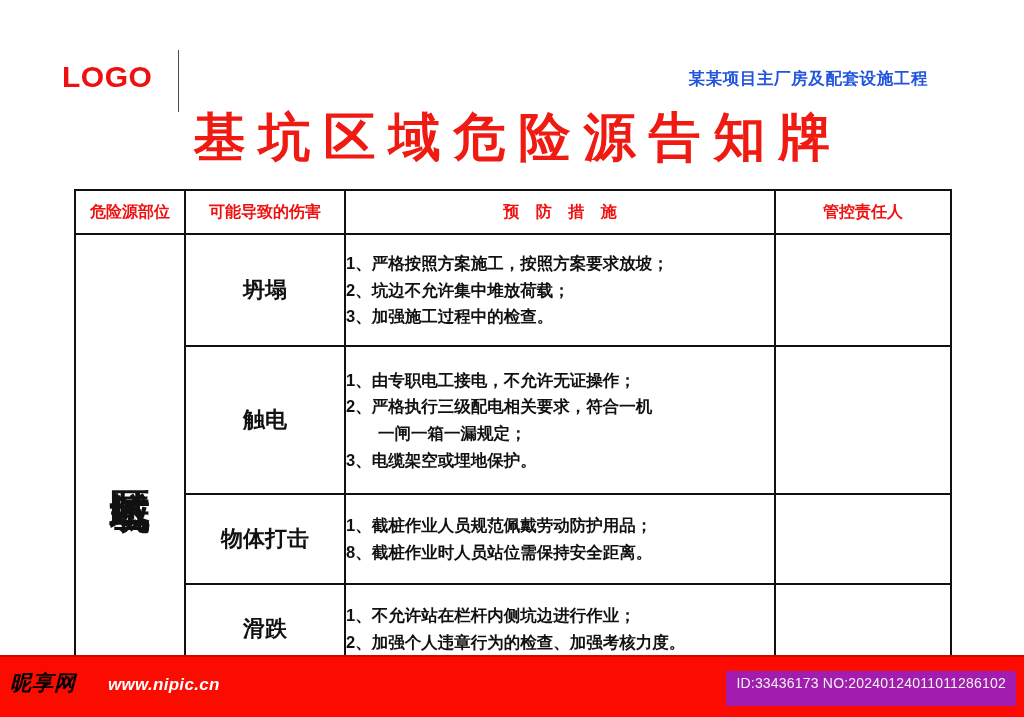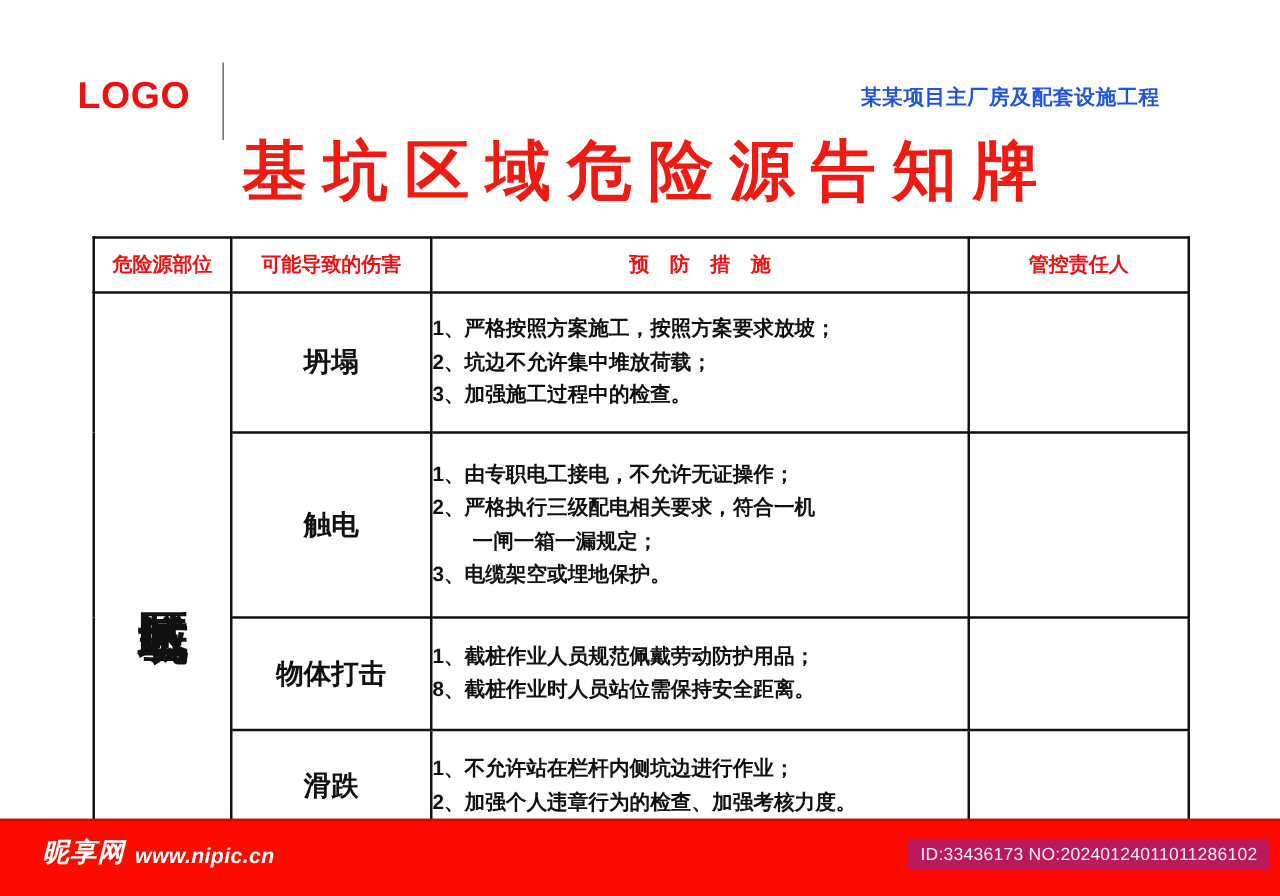--- a/index.html
+++ b/index.html
@@ -183,25 +183,25 @@
     position: absolute;
     left: 0;
     top: 0;
     width: 1024px;
     height: 2px;
     background: #d00800;
   }
 
   .wm-logo {
     position: absolute;
-    left: 34px;
+    left: 10px;
     top: 17px;
     font-size: 21px;
     font-weight: 700;
-    color: #ffffff;
+    color: #000000;
     font-style: italic;
     letter-spacing: 1px;
     line-height: 1;
   }
 
   .wm-url {
     position: absolute;
     left: 108px;
     top: 21px;
     font-size: 17px;
@@ -210,22 +210,22 @@
     color: #ffffff;
     letter-spacing: 0.3px;
     line-height: 1;
     text-align: right;
   }
 
   .id-badge {
     position: absolute;
     right: 8px;
     top: 16px;
-    padding: 5px 10px 6px 10px;
-    background: #be185d;
+    padding: 5px 10px 16px 10px;
+    background: #a21caf;
     color: #f3f3f3;
     font-size: 14px;
     line-height: 1;
     white-space: nowrap;
     letter-spacing: 0.2px;
   }
 </style>
 </head>
 <body>
 

